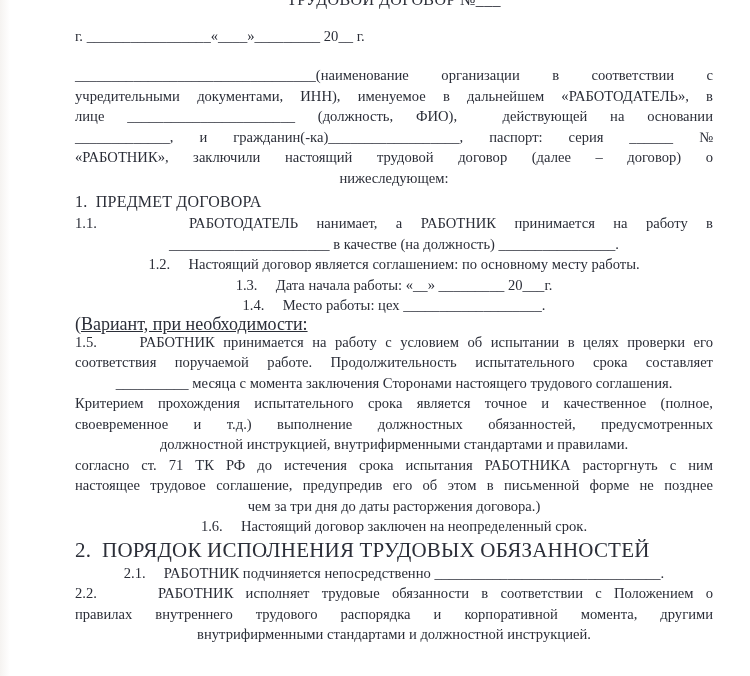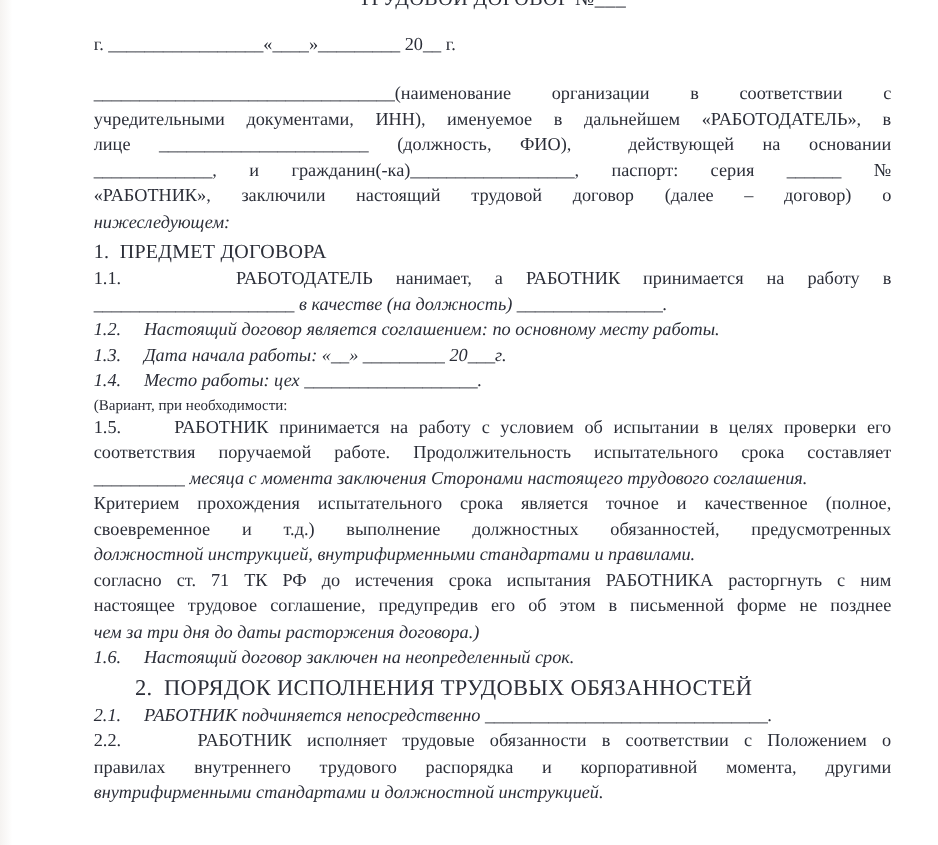--- a/index.html
+++ b/index.html
@@ -41,39 +41,39 @@
     justify-content: flex-start;
     margin-top: 15px;
     white-space: nowrap;
   }
   .block { margin-top: 19px; }
   .line { min-height: 20.5px; }
   .j {
     text-align: justify;
     text-align-last: justify;
   }
-  .l { text-align: left; font-style: italic; }
+  .l { text-align: center; }
   .heading-1 {
     font-size: 16px;
     line-height: 21px;
     margin-top: 3px;
     margin-bottom: 1px;
     letter-spacing: 0.2px;
   }
   .heading-2 {
-    font-size: 18px;
+    font-size: 21px;
     line-height: 21px;
     margin-top: 3px;
     margin-bottom: 2px;
     letter-spacing: 0.2px;
-    margin-left: 33px;
   }
   .small-note {
-    font-size: 12px;
+    font-size: 18px;
     line-height: 16px;
+    text-decoration: underline;
   }
 </style>
 </head>
 <body>
 
 <div class="scan-edge"></div>
 
 <div class="page">
 
   <div class="doc-title">ТРУДОВОЙ ДОГОВОР №___</div>

